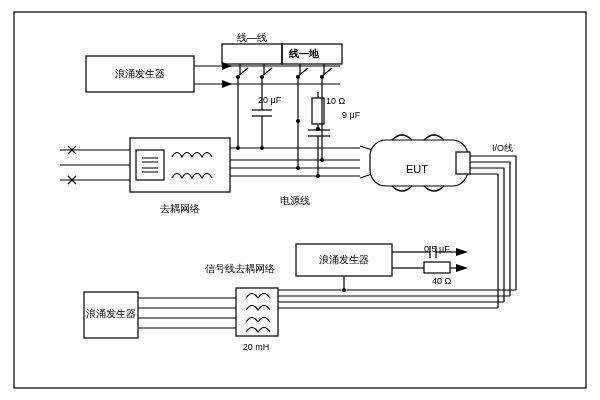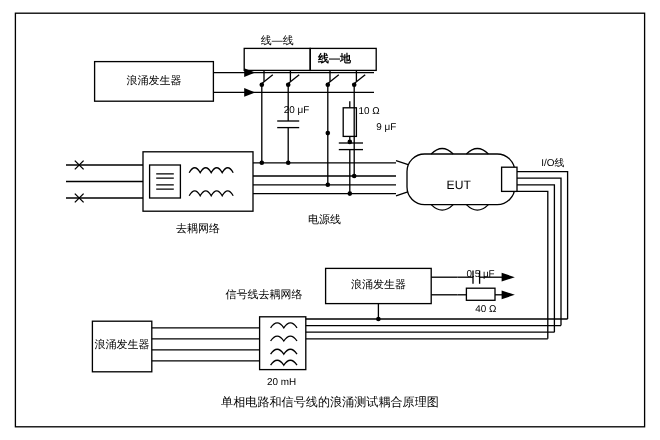--- a/index.html
+++ b/index.html
@@ -206,15 +206,14 @@
 
   <div class="lbl ctr" style="left:344px; top:254px;">浪涌发生器</div>
   <div class="lbl sm" style="left:424px; top:244px;">0.5 μF</div>
   <div class="lbl sm" style="left:420px; top:276px;margin-left:12px;">40 Ω</div>
 
   <div class="lbl ctr" style="left:240px; top:263px;">信号线去耦网络</div>
   <div class="lbl sm ctr" style="left:256px; top:342px;">20 mH</div>
 
   <div class="lbl ctr" style="left:111px; top:308px;">浪涌发生器</div>
 
-  <div class="caption ctr" style="left:300px; top:358px;">单相电路和信号线的浪涌测试耦合原理图</div>
 
 </div>
 
 </body></html>

